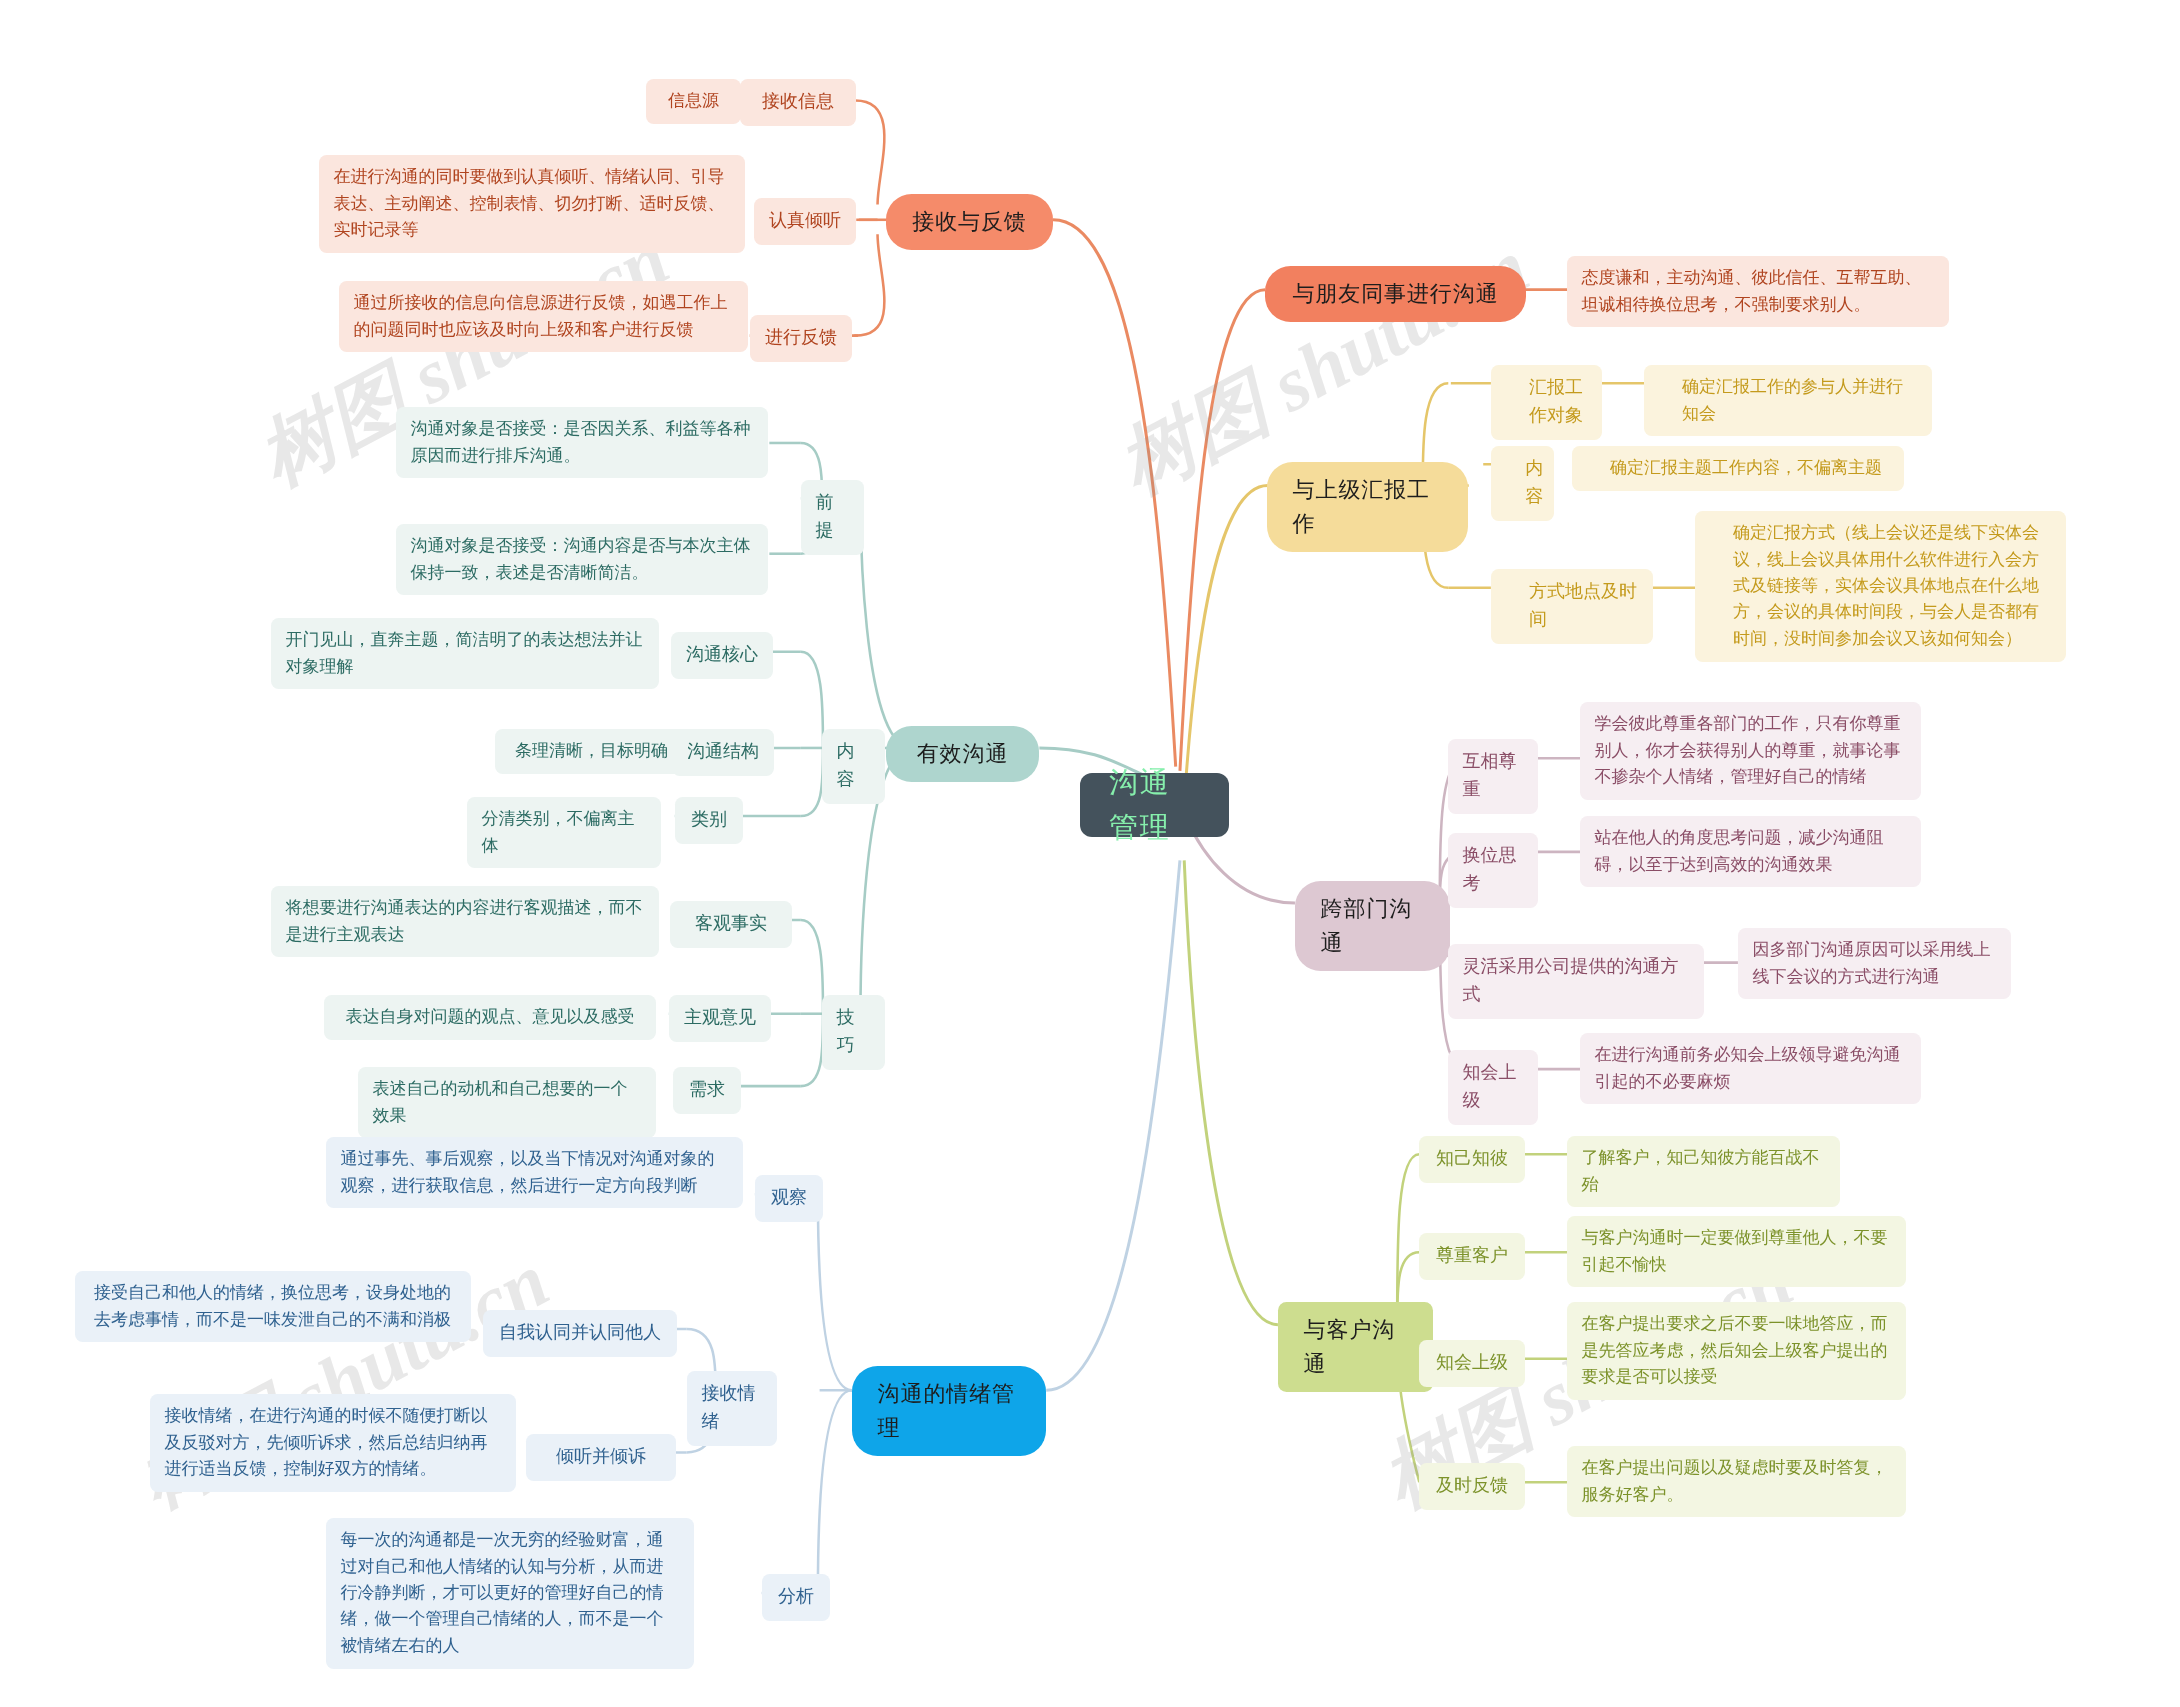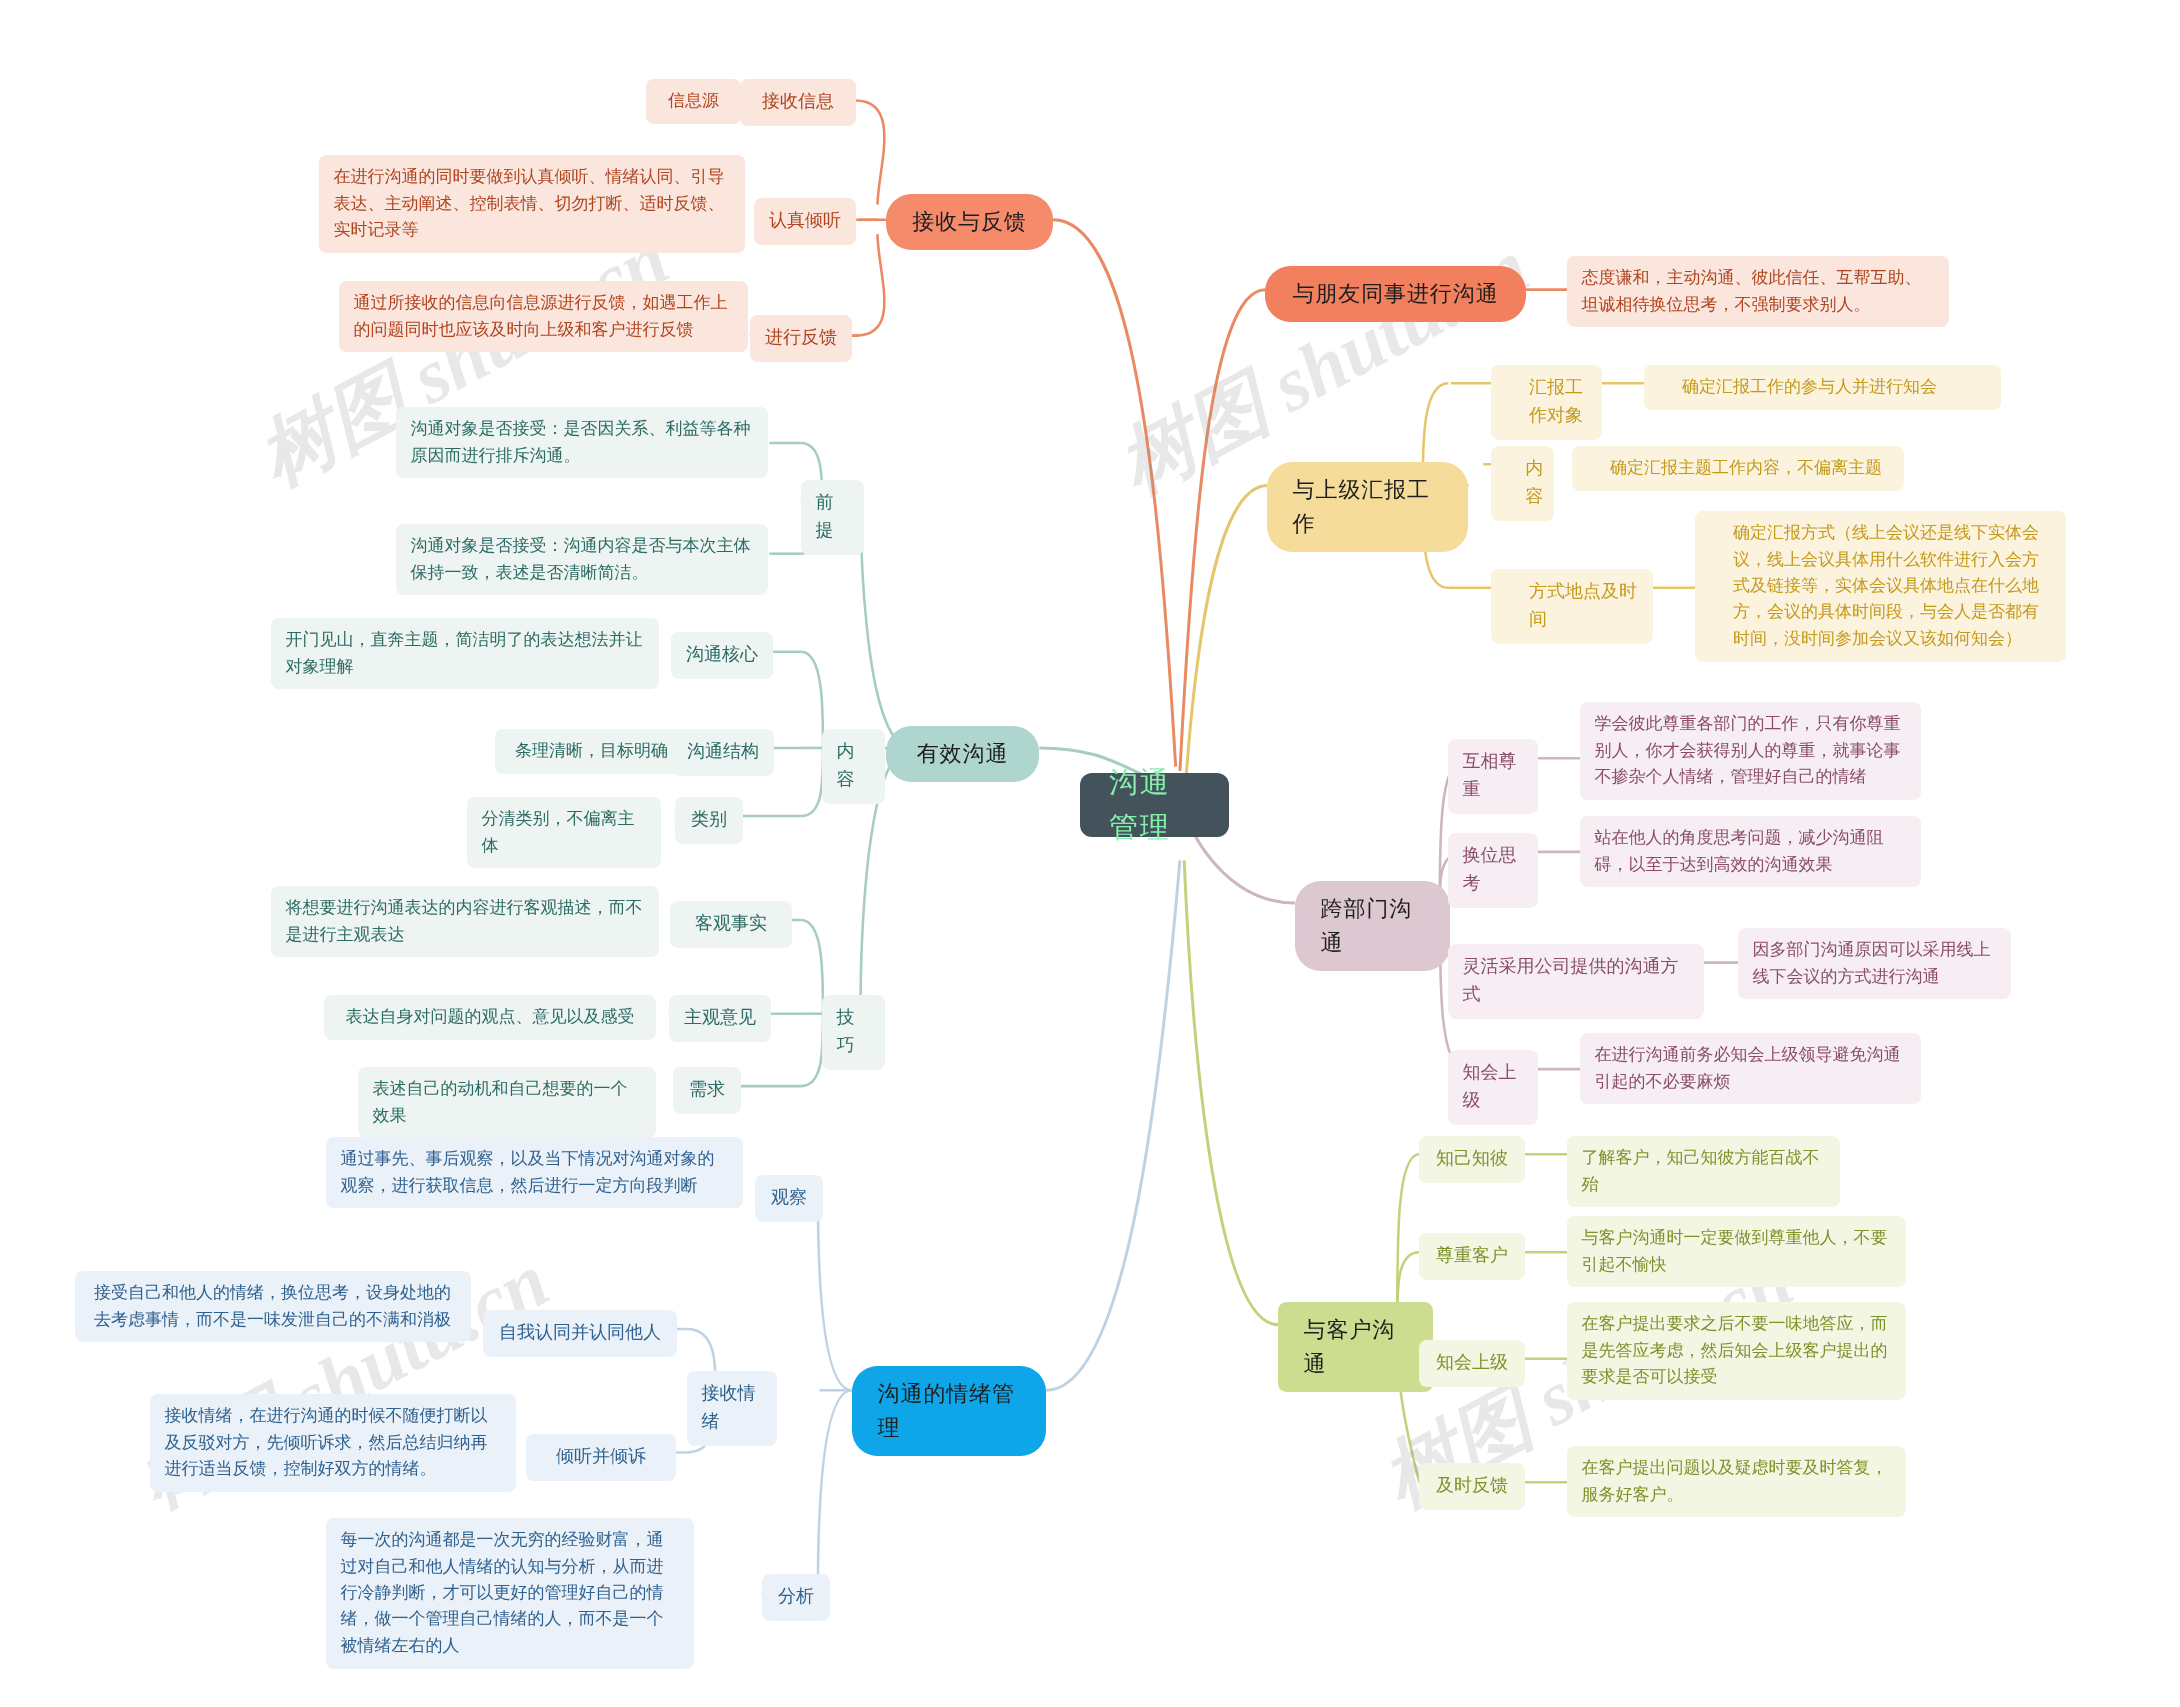--- a/index.html
+++ b/index.html
@@ -248,21 +248,21 @@
 
   <div class="fam-orange">
     <div class="node b1 orange-light" style="left:1265px; top:266px; width:261px;">与朋友同事进行沟通</div>
     <div class="node b3" style="left:1567px; top:256px; width:382px;">态度谦和，主动沟通、彼此信任、互帮互助、坦诚相待换位思考，不强制要求别人。</div>
   </div>
 
   <div class="fam-yellow">
     <div class="node b1 yellow" style="left:1267px; top:462px; width:201px;">与上级汇报工作</div>
 
     <div class="node b2" style="left:1491px; top:365px; width:111px; justify-content:center;">汇报工作对象</div>
-    <div class="node b3" style="left:1644px; top:365px; width:357px;">确定汇报工作的参与人并进行知会</div>
+    <div class="node b3" style="left:1644px; top:365px; width:288px;">确定汇报工作的参与人并进行知会</div>
 
     <div class="node b2" style="left:1491px; top:446px; width:63px; justify-content:center;">内容</div>
     <div class="node b3" style="left:1572px; top:446px; width:332px;">确定汇报主题工作内容，不偏离主题</div>
 
     <div class="node b2" style="left:1491px; top:569px; width:162px; justify-content:center;">方式地点及时间</div>
     <div class="node b3" style="left:1695px; top:511px; width:371px;">确定汇报方式（线上会议还是线下实体会议，线上会议具体用什么软件进行入会方式及链接等，实体会议具体地点在什么地方，会议的具体时间段，与会人是否都有时间，没时间参加会议又该如何知会）</div>
   </div>
 
   <div class="fam-mauve">
     <div class="node b1 mauve" style="left:1295px; top:881px; width:155px;">跨部门沟通</div>

